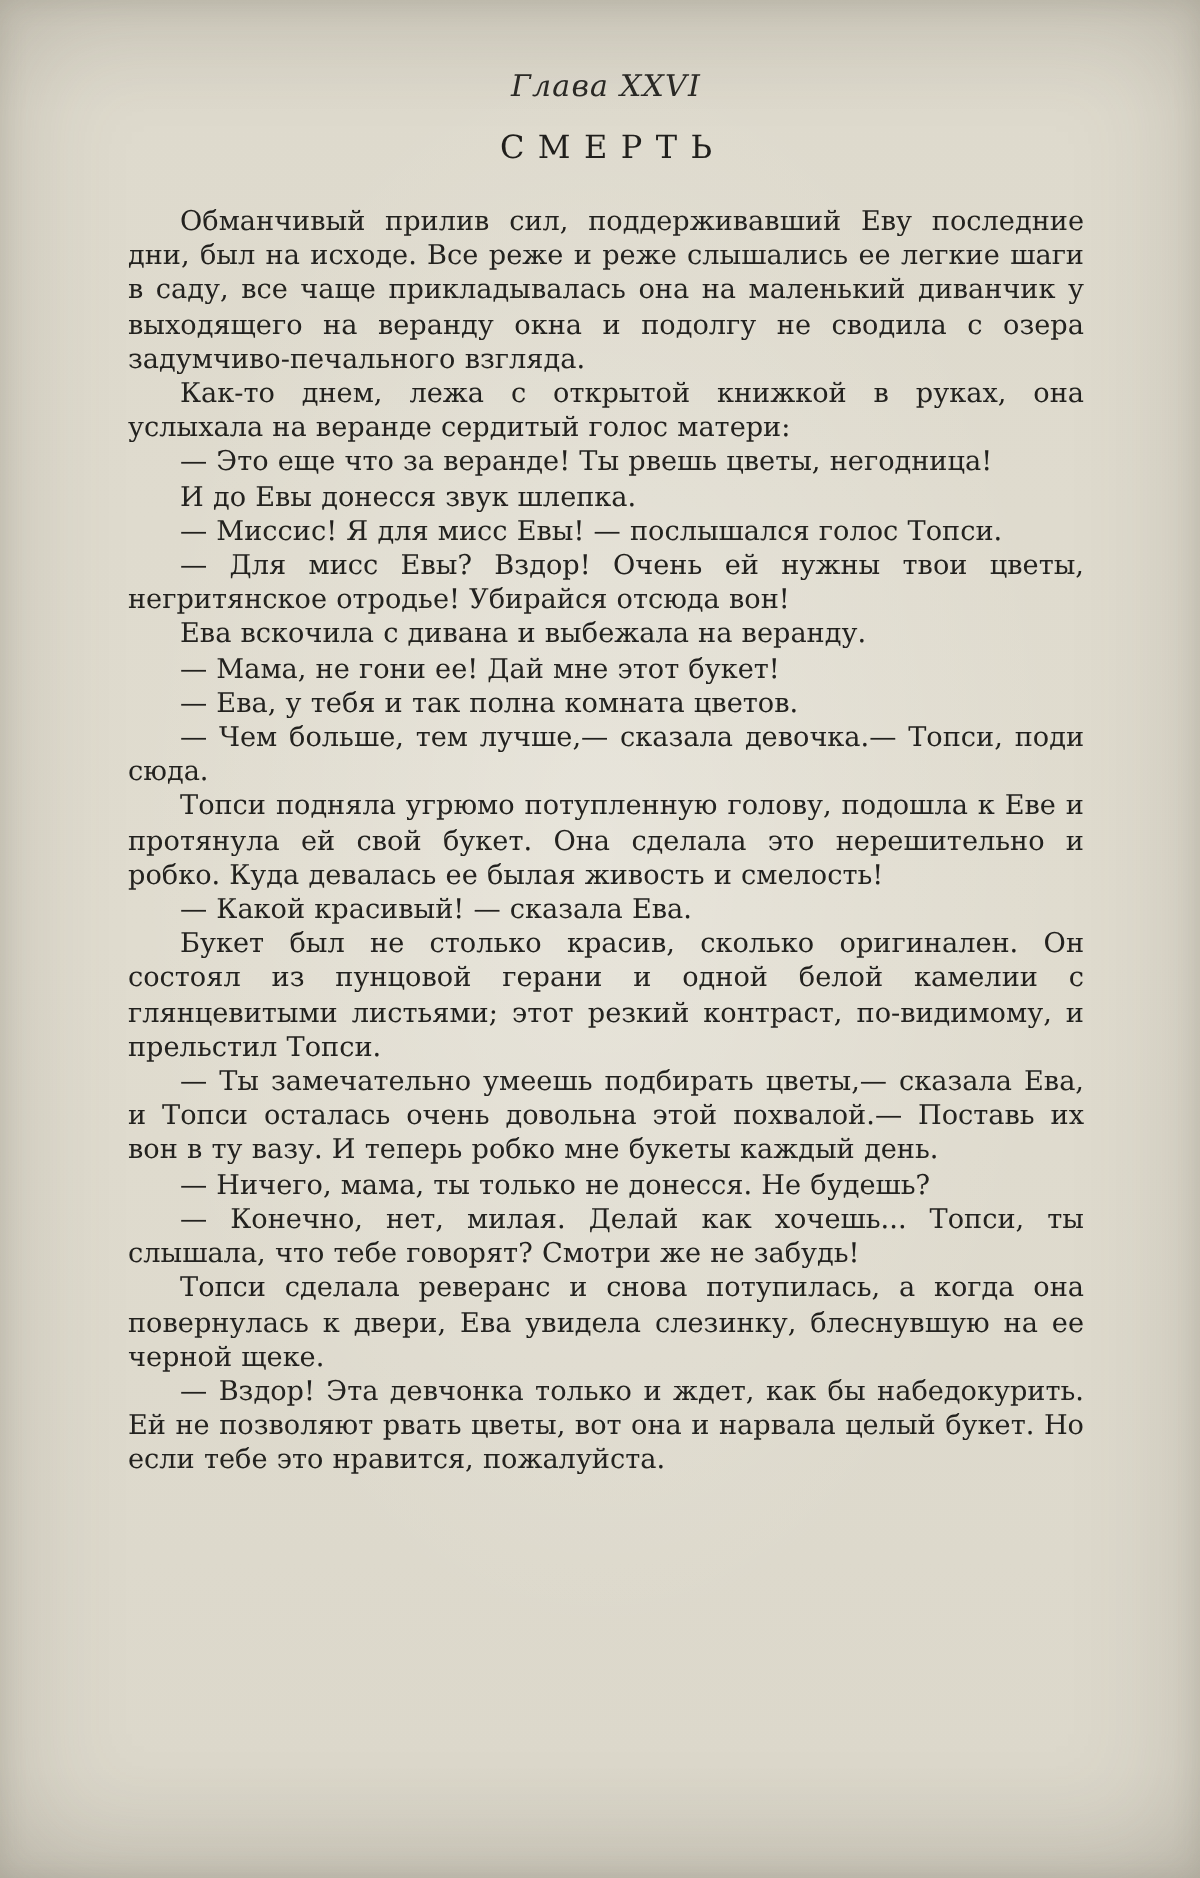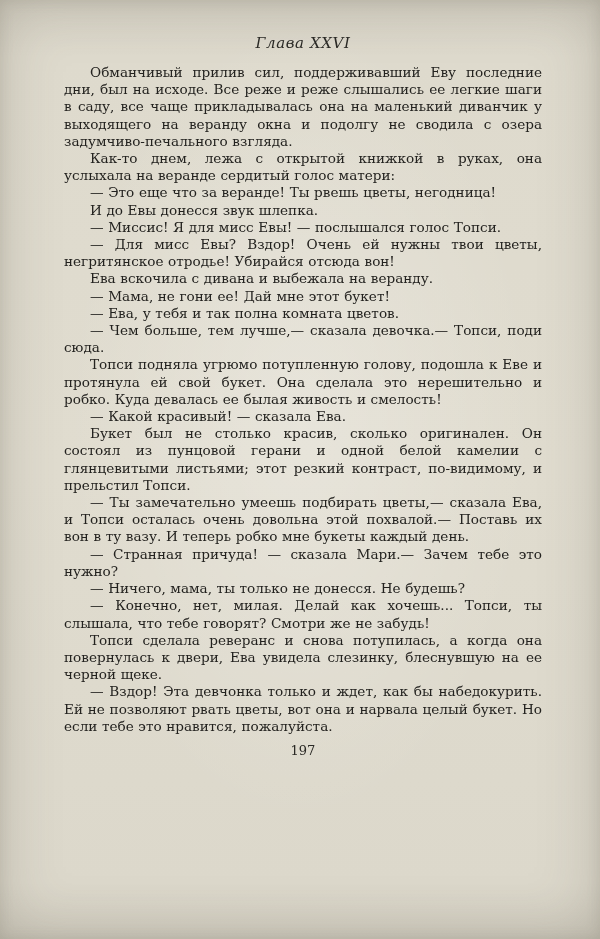--- a/index.html
+++ b/index.html
@@ -69,37 +69,36 @@
   }
 </style>
 </head>
 <body>
 
 <div class="page-shade"></div>
 
 <div class="page">
   <div class="chapter-label">Глава XXVI</div>
 
+  <div class="page-title">СМЕРТЬ</div>
 
   <div class="text-block">
       <p class="para">Обманчивый прилив сил, поддерживавший Еву последние дни, был на исходе. Все реже и реже слышались ее легкие шаги в саду, все чаще прикладывалась она на маленький диванчик у выходящего на веранду окна и подолгу не сводила с озера задумчиво-печального взгляда.</p>
       <p class="para">Как-то днем, лежа с открытой книжкой в руках, она услыхала на веранде сердитый голос матери:</p>
       <p class="para">— Это еще что за веранде! Ты рвешь цветы, негодница!</p>
       <p class="para">И до Евы донесся звук шлепка.</p>
       <p class="para">— Миссис! Я для мисс Евы! — послышался голос Топси.</p>
       <p class="para">— Для мисс Евы? Вздор! Очень ей нужны твои цветы, негритянское отродье! Убирайся отсюда вон!</p>
       <p class="para">Ева вскочила с дивана и выбежала на веранду.</p>
       <p class="para">— Мама, не гони ее! Дай мне этот букет!</p>
       <p class="para">— Ева, у тебя и так полна комната цветов.</p>
       <p class="para">— Чем больше, тем лучше,— сказала девочка.— Топси, поди сюда.</p>
       <p class="para">Топси подняла угрюмо потупленную голову, подошла к Еве и протянула ей свой букет. Она сделала это нерешительно и робко. Куда девалась ее былая живость и смелость!</p>
       <p class="para">— Какой красивый! — сказала Ева.</p>
       <p class="para">Букет был не столько красив, сколько оригинален. Он состоял из пунцовой герани и одной белой камелии с глянцевитыми листьями; этот резкий контраст, по-видимому, и прельстил Топси.</p>
       <p class="para">— Ты замечательно умеешь подбирать цветы,— сказала Ева, и Топси осталась очень довольна этой похвалой.— Поставь их вон в ту вазу. И теперь робко мне букеты каждый день.</p>
-      <p class="para">— Странная причуда! — сказала Мари.— Зачем тебе это нужно?</p>
       <p class="para">— Ничего, мама, ты только не донесся. Не будешь?</p>
       <p class="para">— Конечно, нет, милая. Делай как хочешь... Топси, ты слышала, что тебе говорят? Смотри же не забудь!</p>
       <p class="para">Топси сделала реверанс и снова потупилась, а когда она повернулась к двери, Ева увидела слезинку, блеснувшую на ее черной щеке.</p>
       <p class="para">— Вздор! Эта девчонка только и ждет, как бы набедокурить. Ей не позволяют рвать цветы, вот она и нарвала целый букет. Но если тебе это нравится, пожалуйста.</p>
     </div>
 
-  <div class="page-number">197</div>
 </div>
 
 </body></html>

